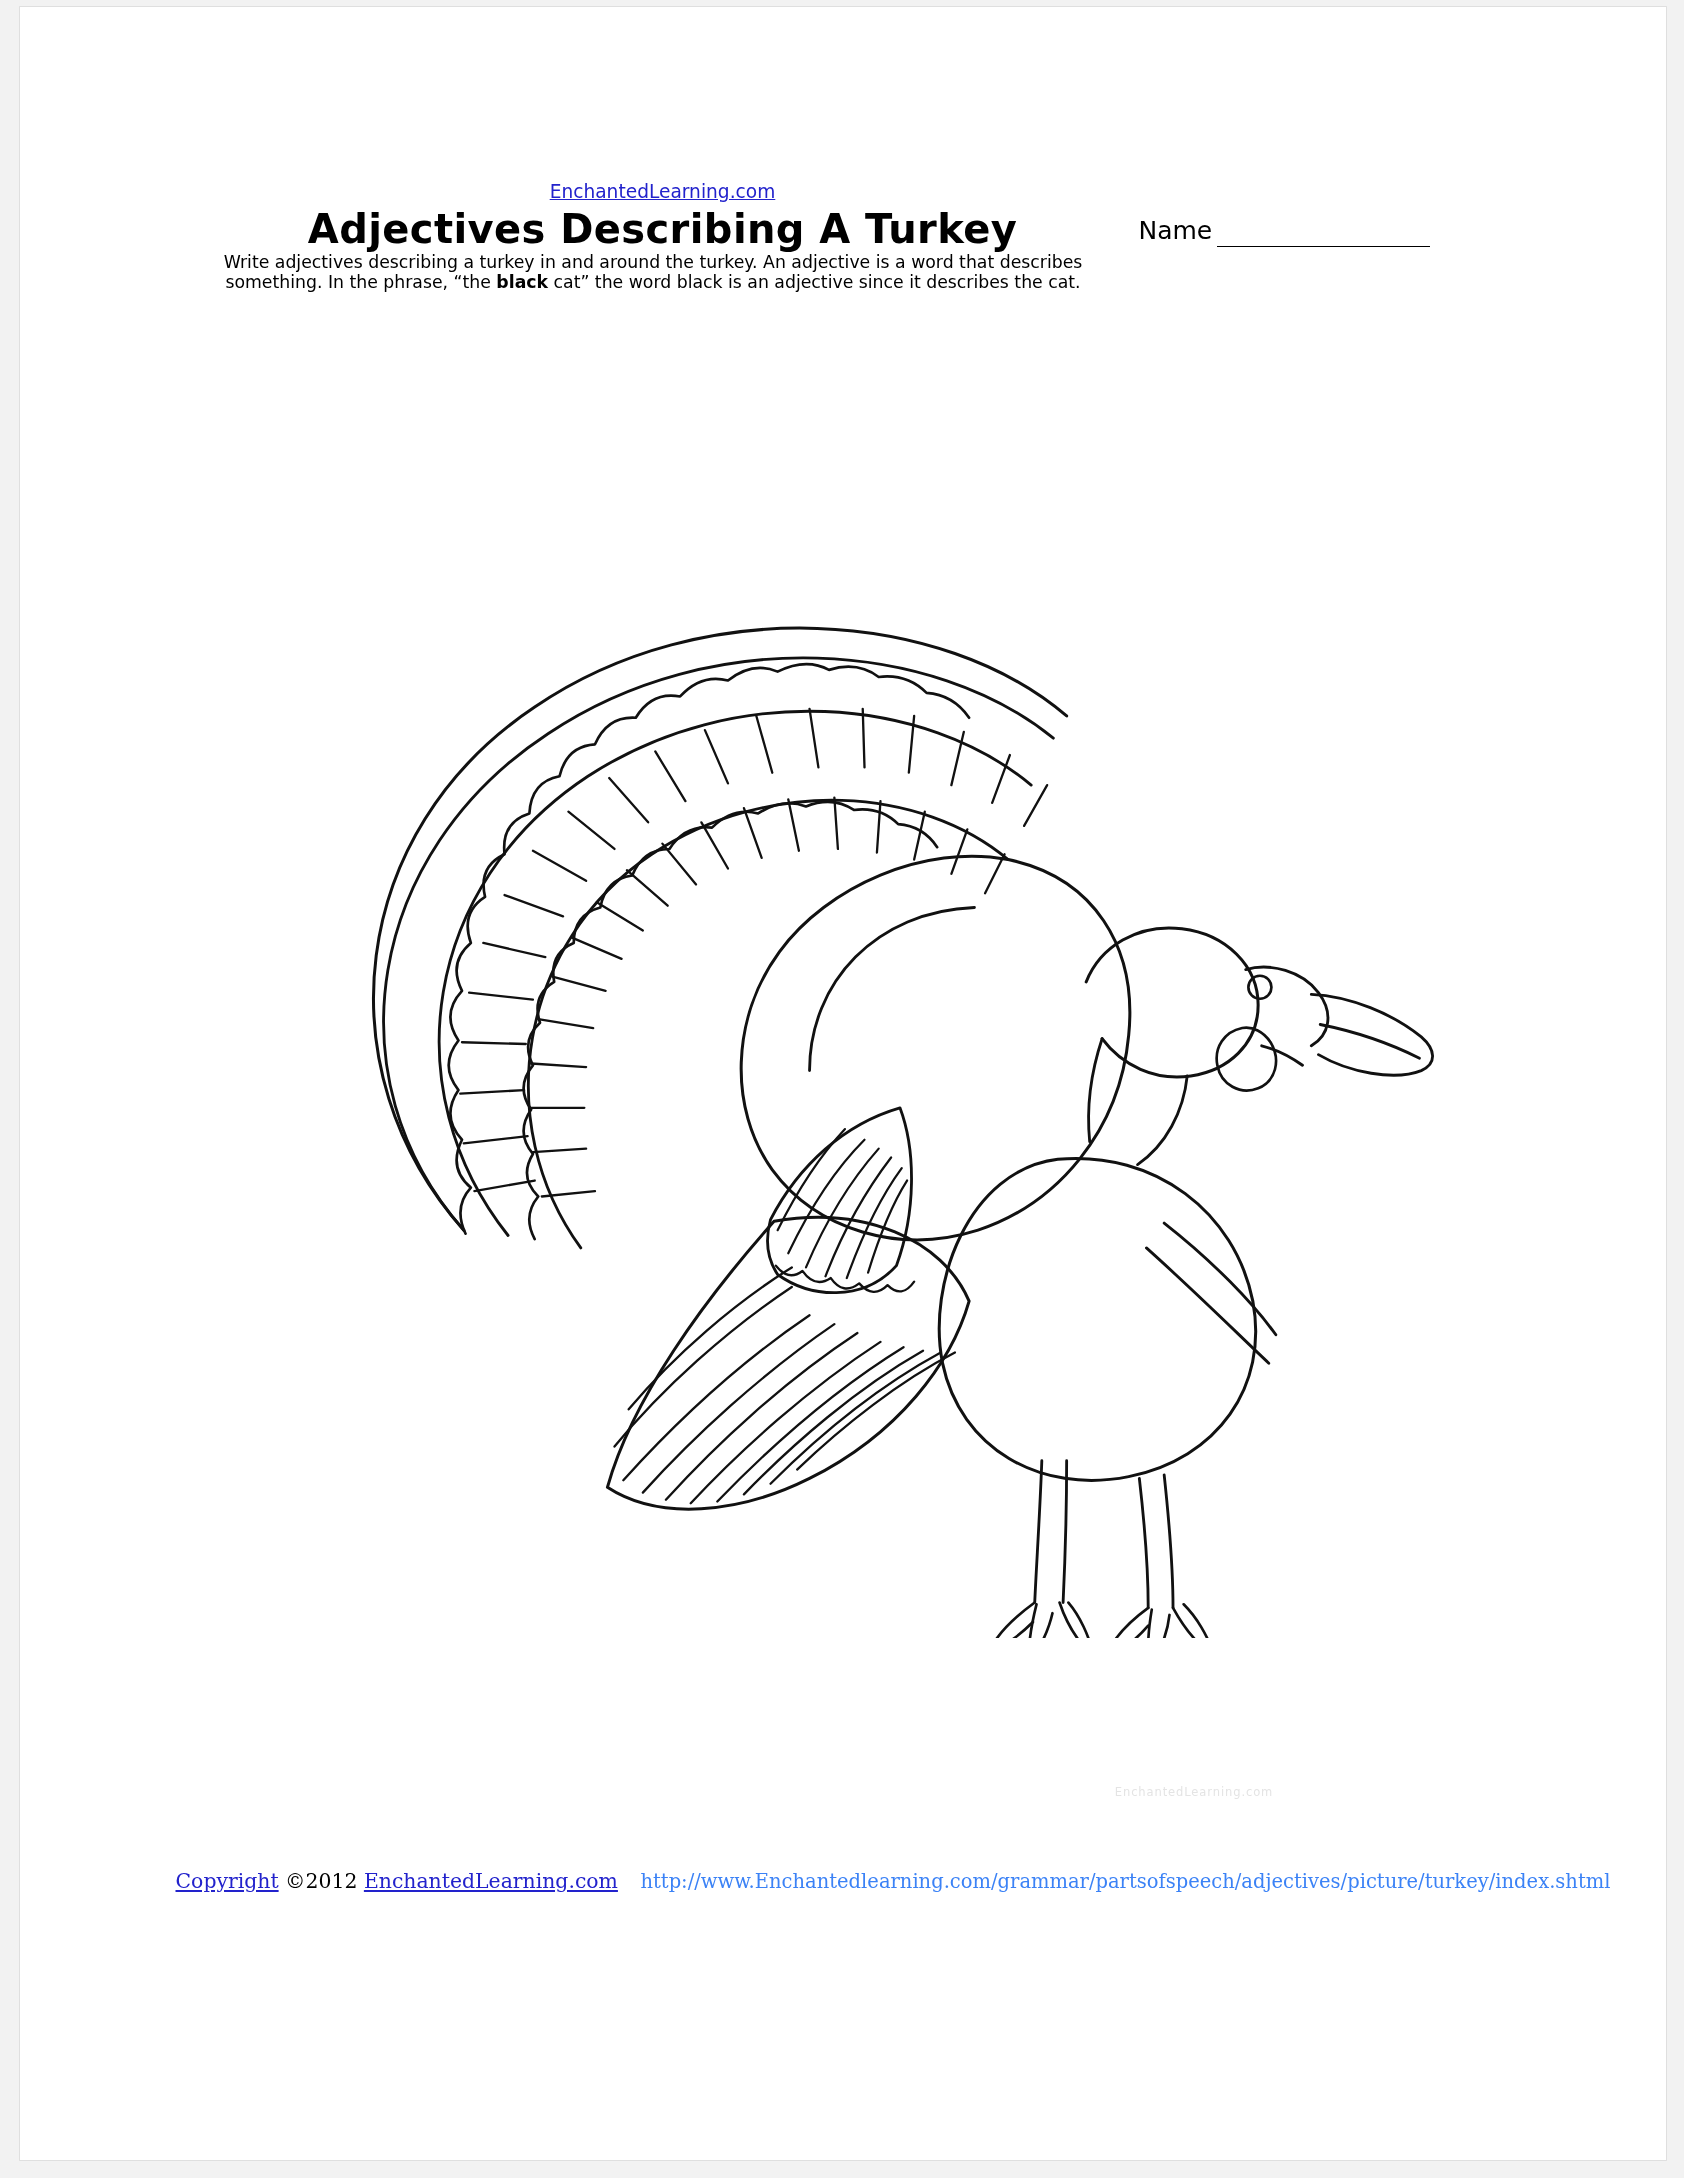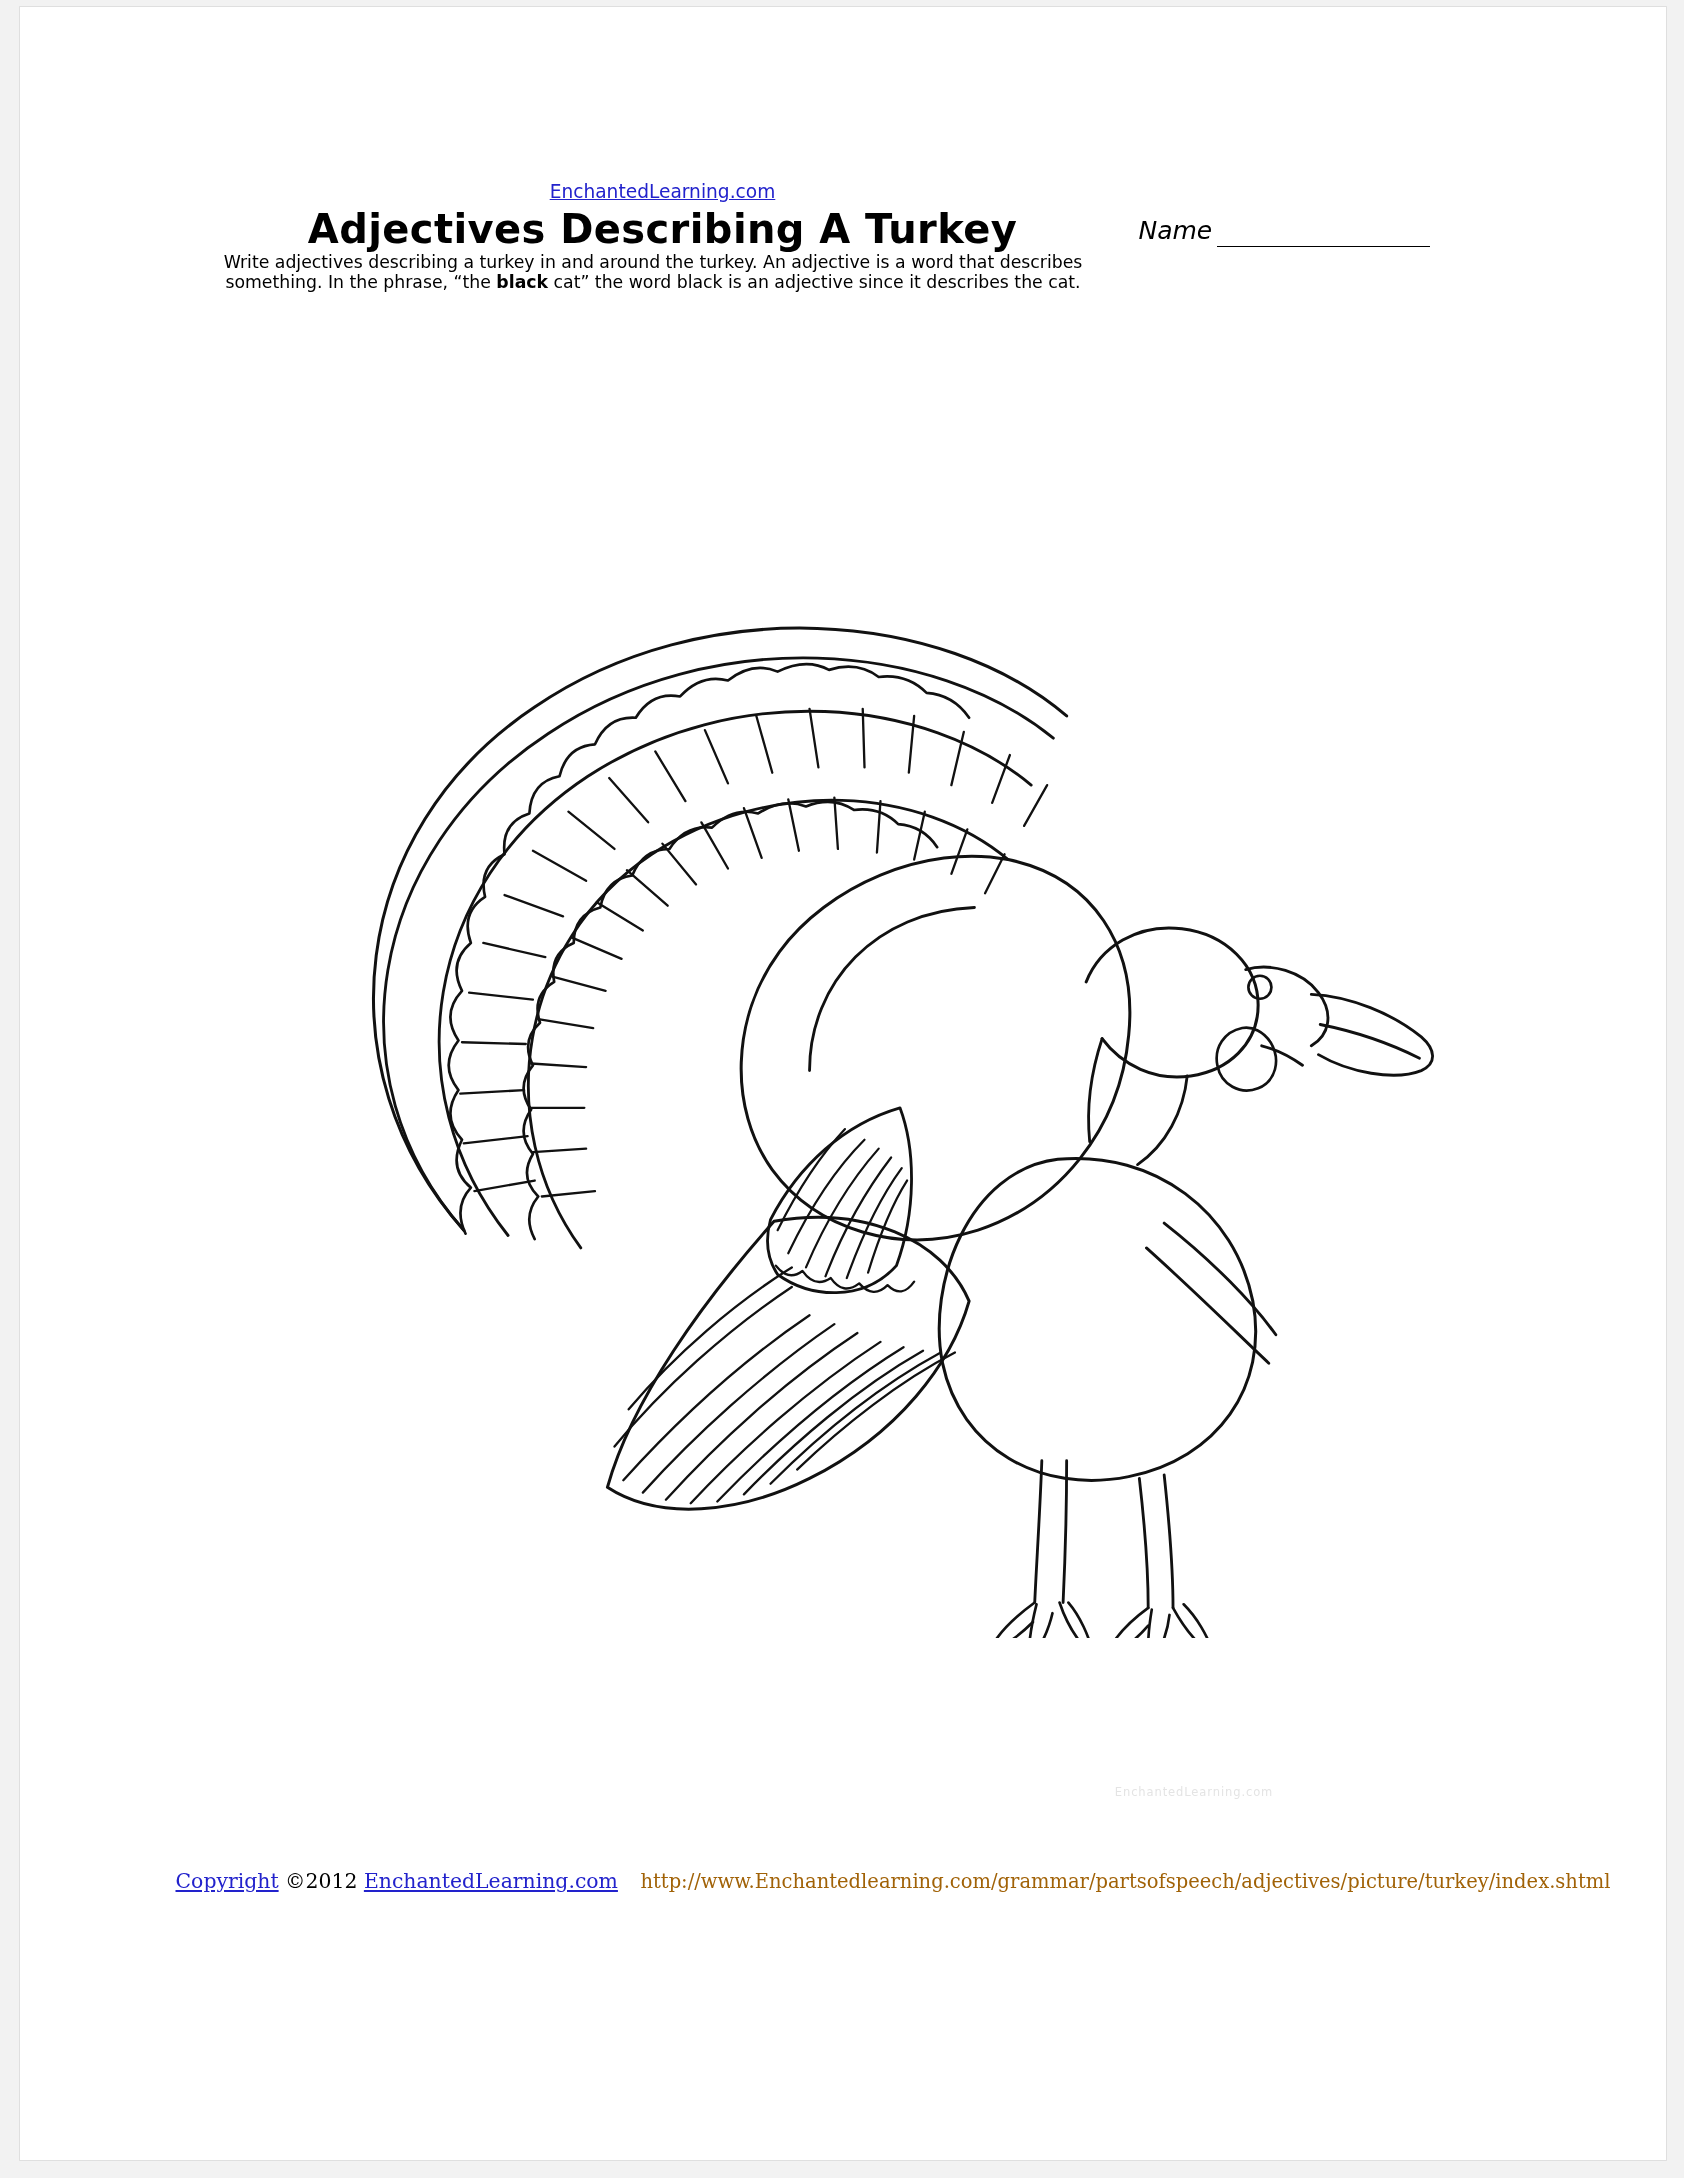--- a/index.html
+++ b/index.html
@@ -76,21 +76,20 @@
     width: 381px;
     height: 39px;
   }
   .name-label {
     position: absolute;
     left: 0;
     top: 0;
     font-family: "DejaVu Sans", sans-serif;
     font-size: 25px;
     color: #000000;
-    font-style: italic;
   }
   .name-rule {
     position: absolute;
     left: 78px;
     top: 30px;
     width: 213px;
     border-bottom: 1.8px solid #000000;
   }
 
   
@@ -127,21 +126,21 @@
     white-space: nowrap;
   }
   .footer .lnk {
     color: #2222cc;
     text-decoration: underline;
     text-align: center;
   }
   .footer .copy-sym { color: #000000; }
   .footer .url {
     font-family: "DejaVu Serif", serif;
-    color: #a16207;
+    color: #3b82f6;
     margin-left: 16px;
     font-size: 19.5px;
   }
 </style>
 </head>
 <body>
 
 <div class="page">
 
   <div class="header">

